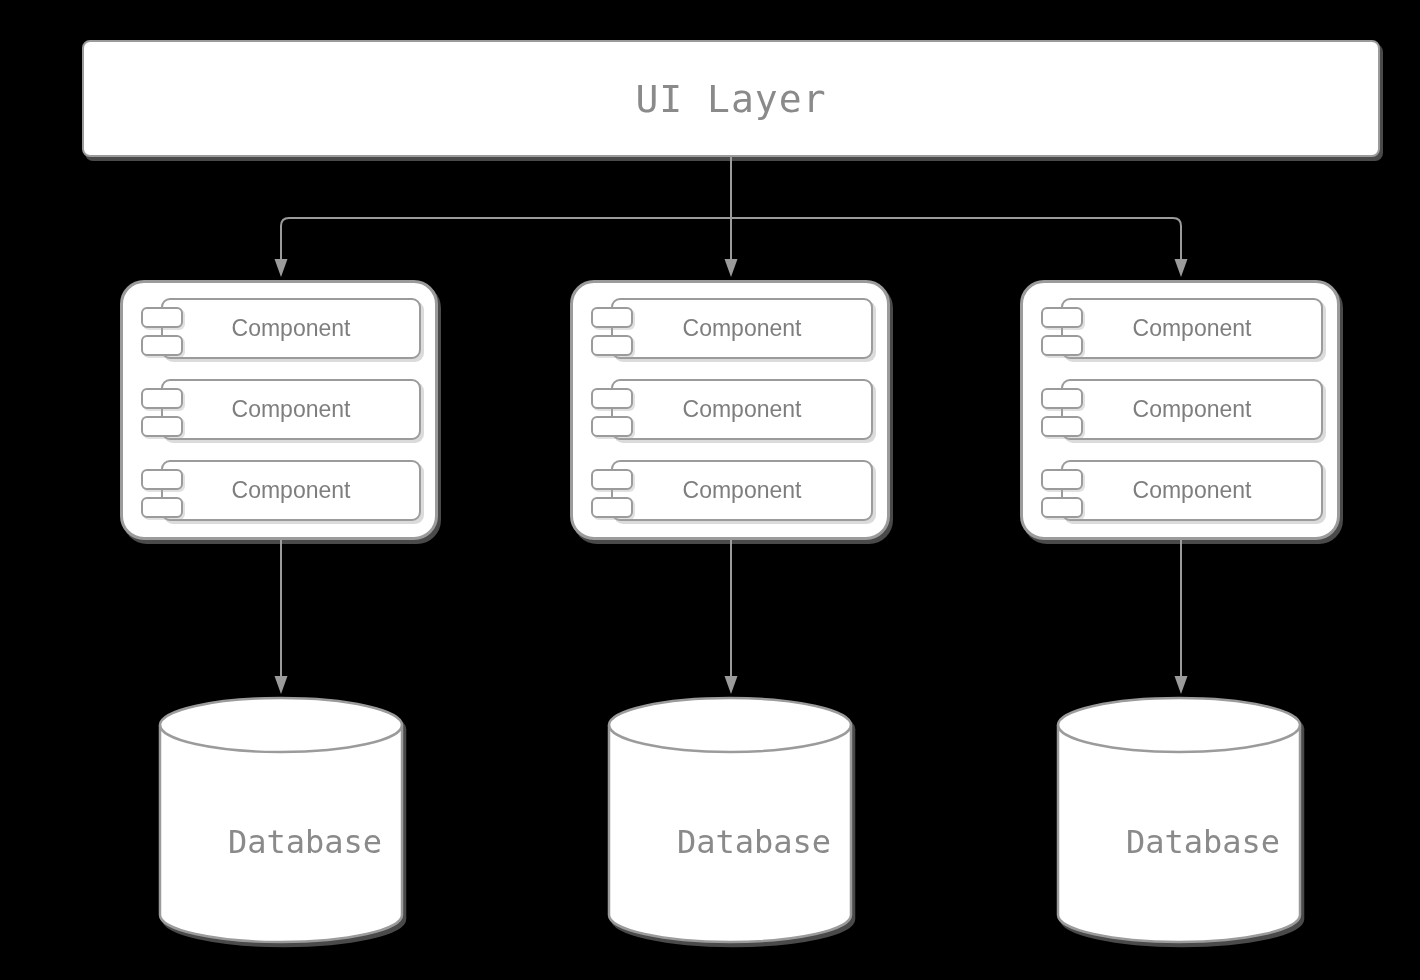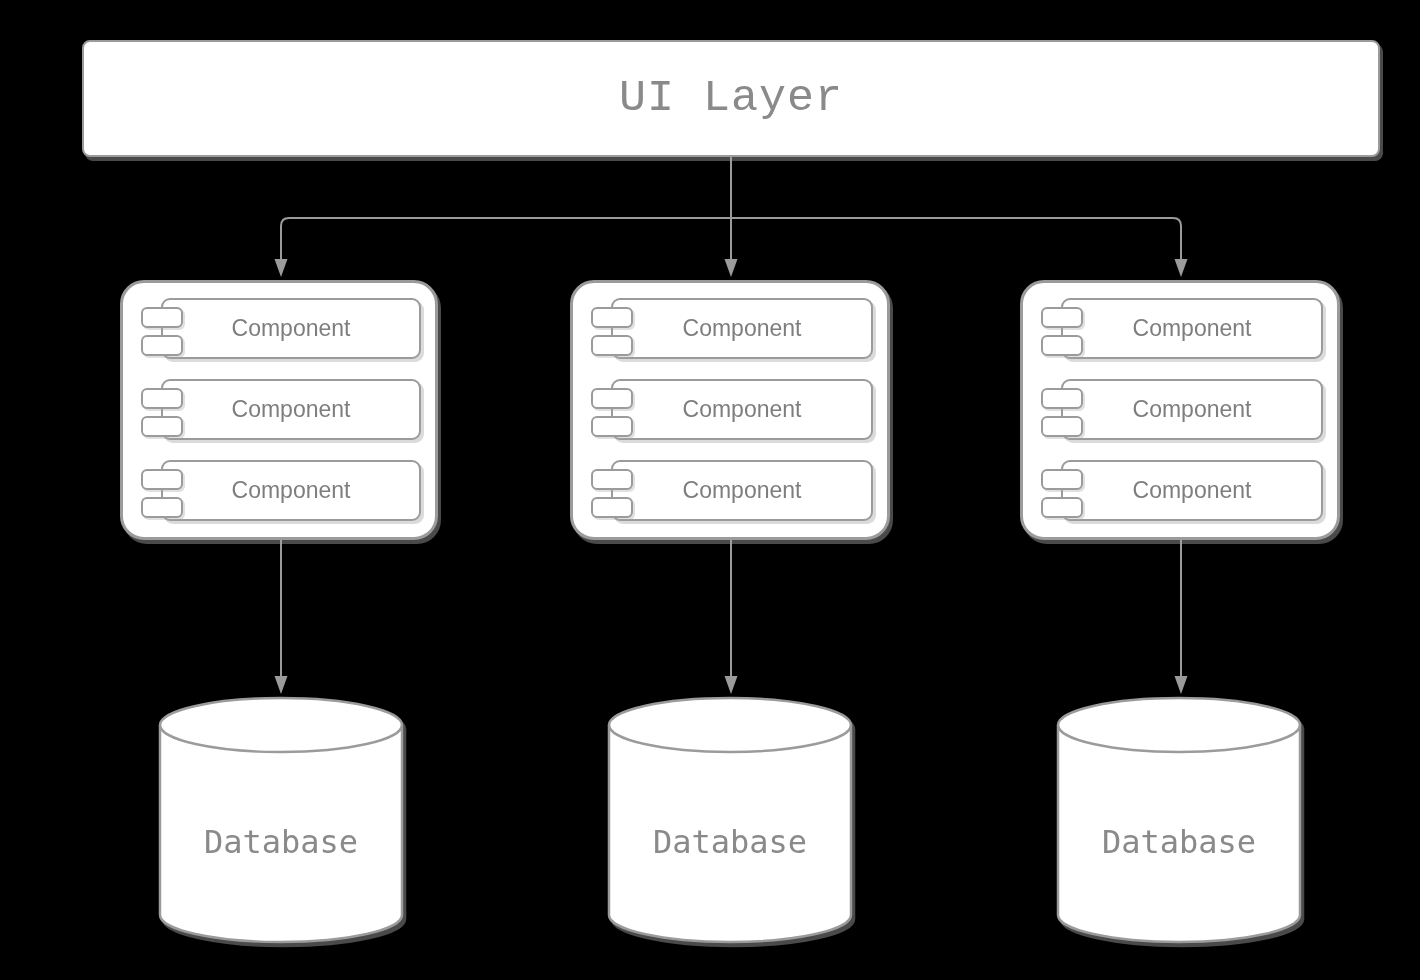--- a/index.html
+++ b/index.html
@@ -37,21 +37,21 @@
       width: 1298px; height: 117px;
       box-sizing: border-box;
       background: #ffffff;
       border: 2px solid #9b9b9b;
       border-radius: 8px;
       box-shadow: 3px 4px 0 rgba(165,165,165,0.45);
       display: flex;
       align-items: center;
       justify-content: center;
     }
-    .ui-title { font-size: 45px; letter-spacing: 1px; font-family: Liberation Mono, monospace; }
+    .ui-title { font-size: 38px; letter-spacing: 1px; }
 
     .group {
       position: absolute;
       top: 280px;
       height: 260px;
       box-sizing: border-box;
       background: #ffffff;
       border: 3px solid #9b9b9b;
       border-radius: 24px;
       box-shadow: 3px 4px 0 rgba(165,165,165,0.45);
@@ -99,20 +99,21 @@
     .tab.t2 { top: 35px; }
 
     .db-label {
       position: absolute;
       top: 820px;
       width: 242px;
       height: 44px;
       line-height: 44px;
       text-align: center;
       font-size: 32px;
+      padding-left: 24px;
     }
     .dbl1 { left: 160px; }
     .dbl2 { left: 609px; }
     .dbl3 { left: 1058px; }
   </style>
 </head>
 <body>
 
 <div class="canvas">
 

